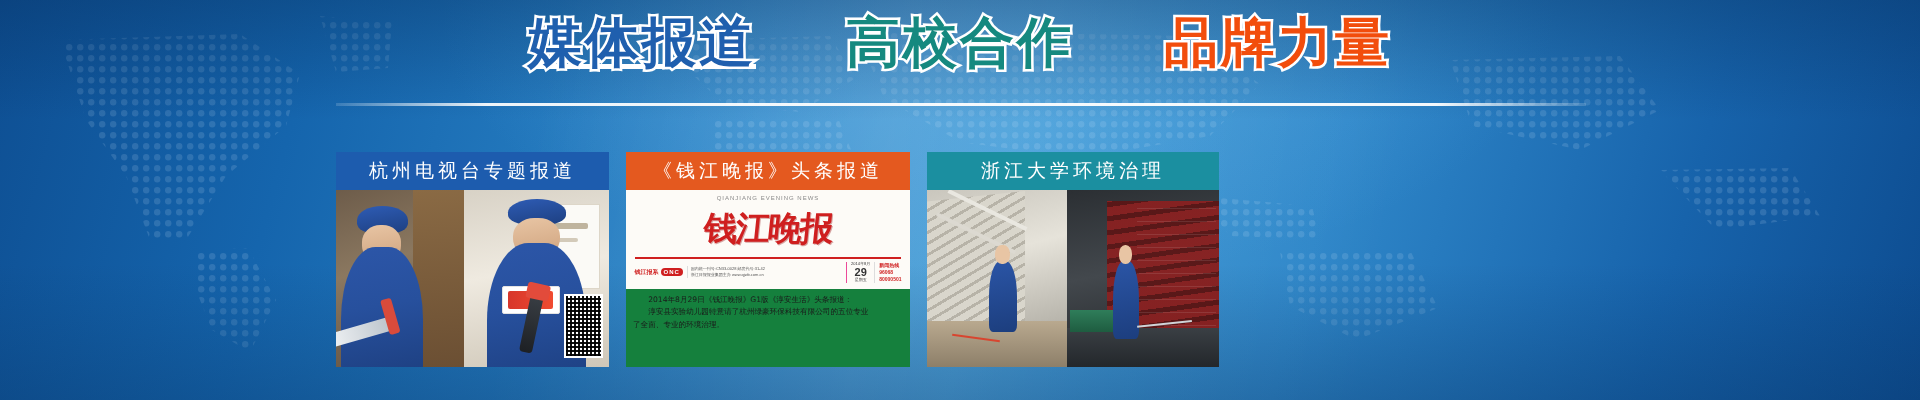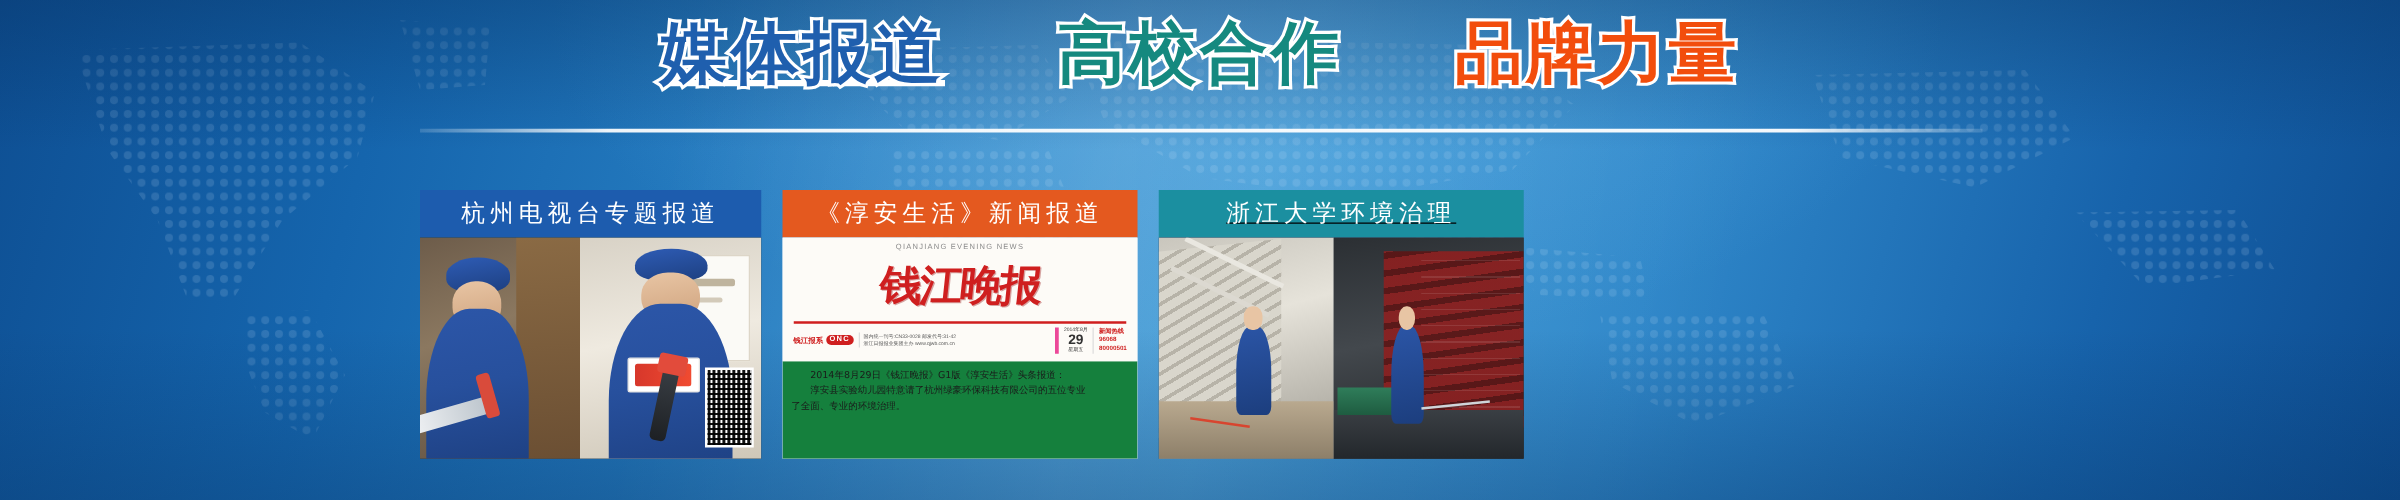--- a/index.html
+++ b/index.html
@@ -57,21 +57,21 @@
   }
 
   
   .cards {
     position:absolute; left:336px; top:152px; width:1250px; height:215px;
     display:flex; gap:17px; z-index:6;
   }
   .card { display:flex; flex-direction:column;border-radius:26px; }
   .card.c1 { width:273px; }
   .card.c2 { width:284px; }
-  .card.c3 { width:292px;text-decoration:underline; }
+  .card.c3 { width:292px; }
 
   .cap {
     height:38px; display:flex; align-items:center; justify-content:center;
     color:#ffffff; font-size:19px; letter-spacing:4px; white-space:nowrap;
     font-family:"DejaVu Sans","Liberation Sans",sans-serif;
   }
   .cap-blue   { background:#1d5cae; }
   .cap-orange { background:#e4591f; }
   .cap-teal   { background:#1b8fa0; }
 
@@ -179,21 +179,21 @@
     display:flex; align-items:center; gap:2px; flex:0 0 auto;
   }
   .onc b {
     background:#cf1f1f; color:#fff; font-size:6px; padding:1px 3px; border-radius:7px;
     letter-spacing:1px;
   }
   .onc s { text-decoration:none; color:#cf1f1f; font-size:6px; font-weight:bold; }
   .np-col { flex:1; line-height:1.5; border-left:1px solid #ddd; padding-left:3px; }
   .np-date {
     flex:0 0 auto; text-align:center; color:#333; line-height:1.1;
-    border-left:3px solid #ec4899; border-right:1px solid #ddd; padding:0 4px;
+    border-left:1px solid #ec4899; border-right:1px solid #ddd; padding:0 4px;
   }
   .np-date b { display:block; font-size:11px; }
   .np-tel { flex:0 0 auto; color:#cf1f1f; font-weight:bold; font-size:5px; line-height:1.4; }
 
   .article {
     flex:1; background:#15803d; padding:5px 7px 4px;
     font-size:7.6px; line-height:1.62; color:#1a1a1a; text-align:justify;
     font-family:"DejaVu Sans","Liberation Sans",sans-serif;
   }
   .article p { text-indent:2em; }
@@ -333,21 +333,21 @@
           <div class="badge-red"></div>
           <div class="mic"></div>
           <div class="qr">
               <i></i>
             </div>
         </div>
       </div>
     </div>
 
     <div class="card c2">
-      <div class="cap cap-orange">《淳安生活》新闻报道</div>
+      <div class="cap cap-orange">《钱江晚报》头条报道</div>
       <div class="shot">
 
         <div class="paper">
           <div class="np-mast">QIANJIANG EVENING NEWS</div>
           <div class="np-title">钱江晚报</div>
           <div class="np-rule"></div>
           <div class="np-strip">
             <div class="onc">
               <s>钱江报系</s>
               <b>ONC</b>

